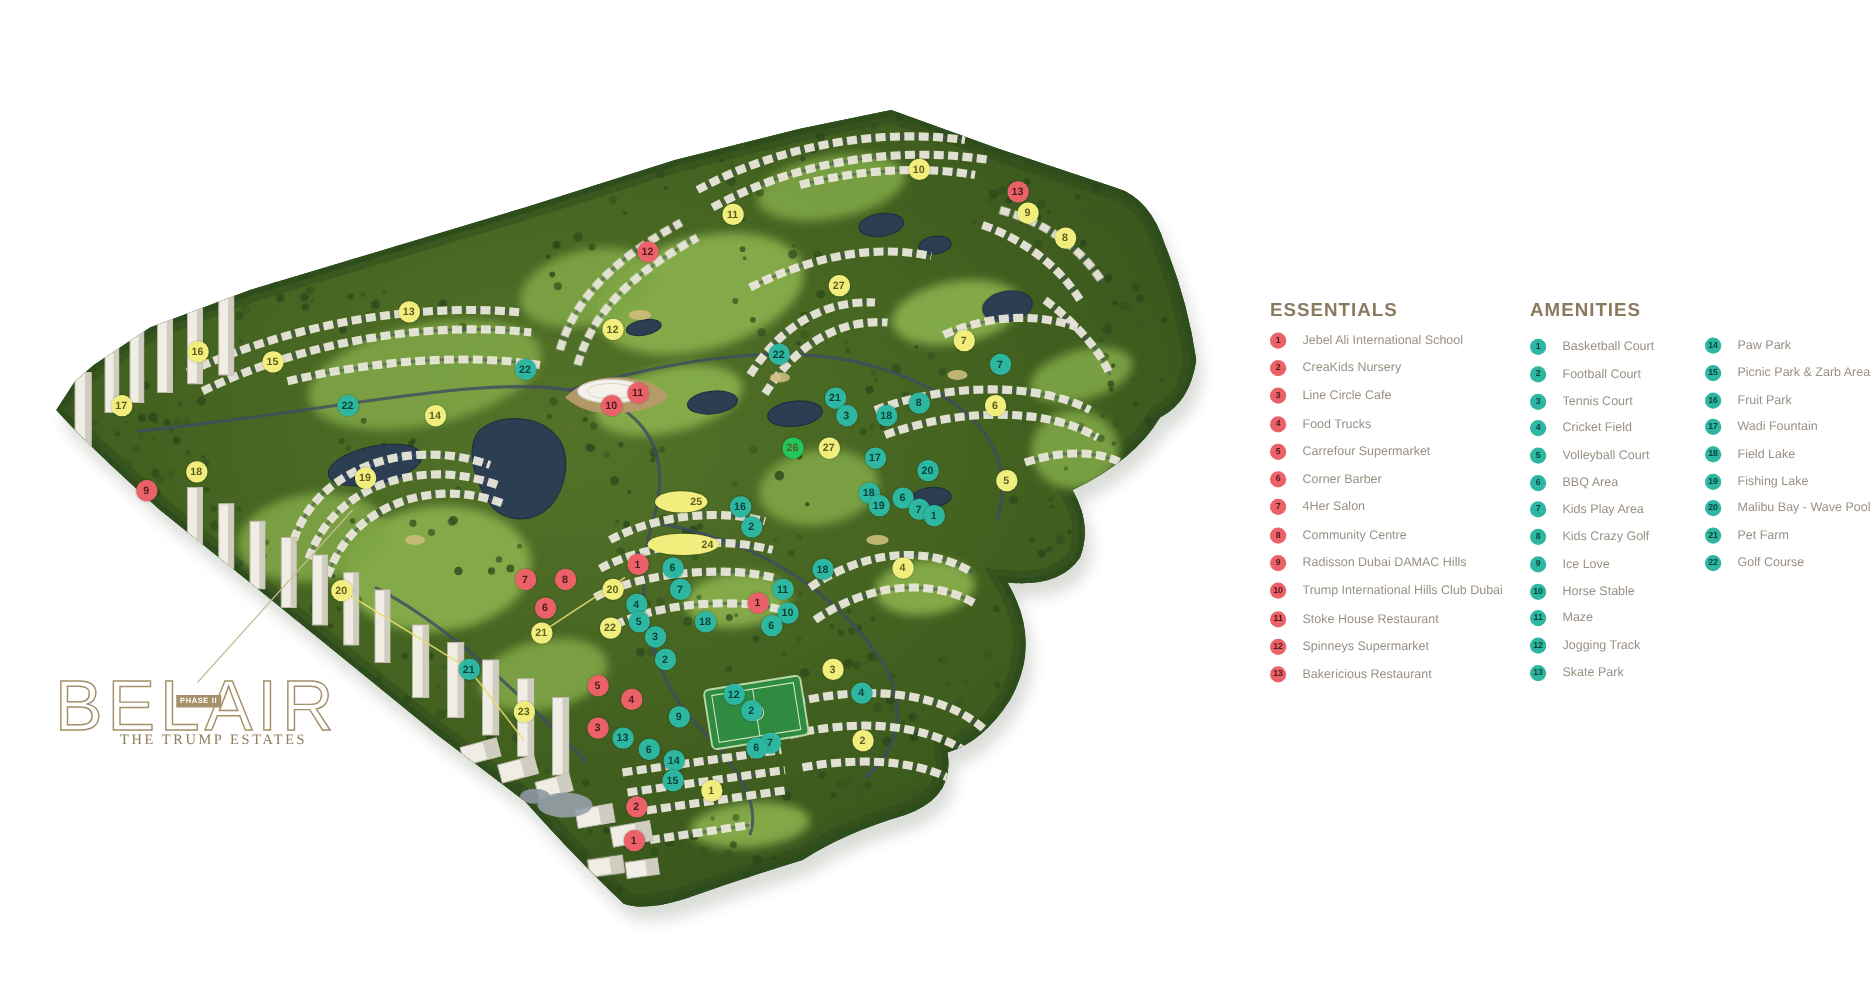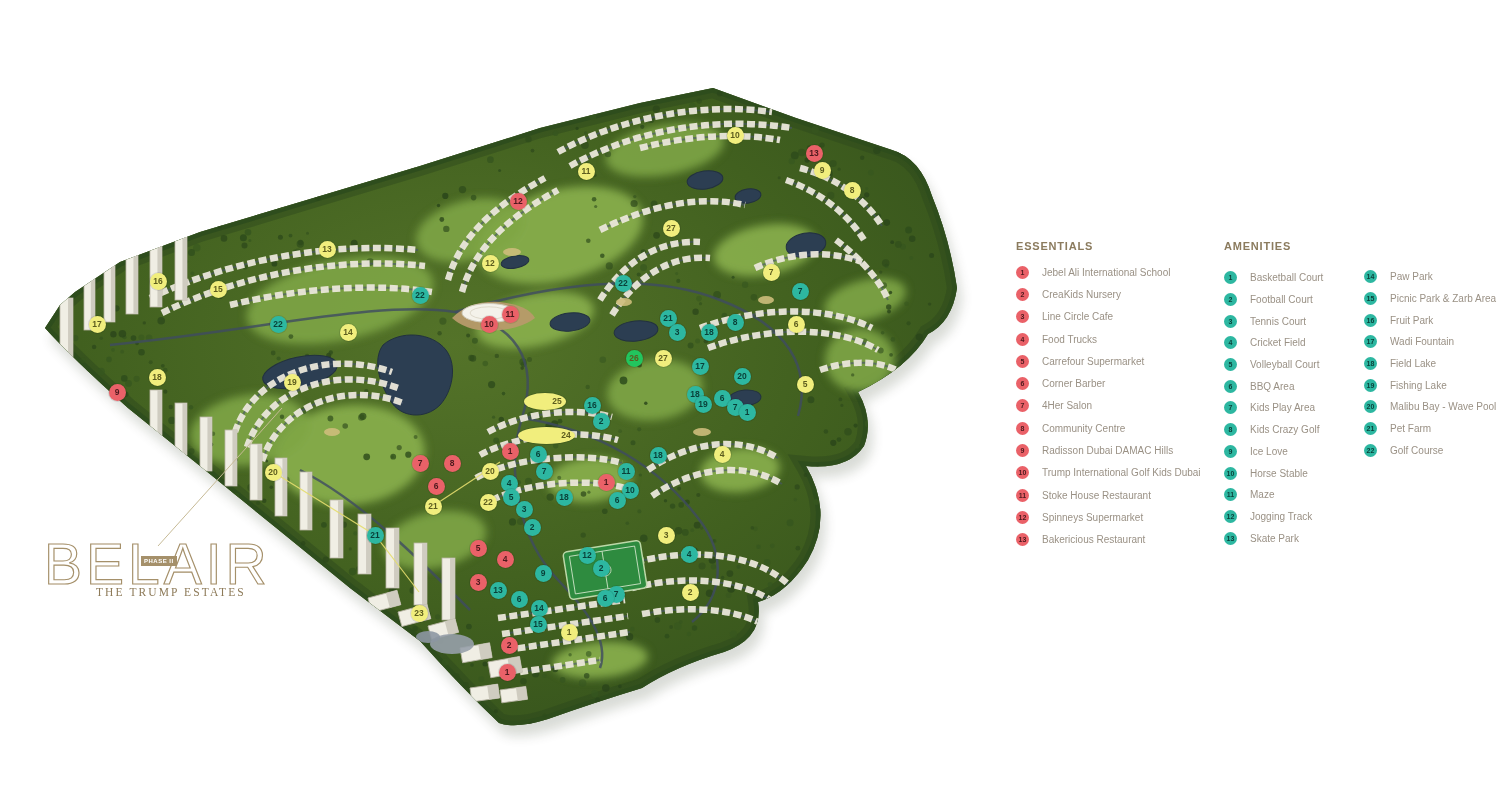--- a/index.html
+++ b/index.html
@@ -17,21 +17,21 @@
   #logo-svg{overflow:visible;}
   .logo-text{font-family:"Liberation Sans", sans-serif;font-size:57px;
              letter-spacing:4px;fill:none;stroke-width:1.15;}
   #logo-phase{position:absolute;left:103px;top:38px;color:#fff;
               font-size:6px;font-weight:bold;letter-spacing:.5px;
               padding:2px 3px;line-height:1;}
   #logo-sub{position:absolute;left:58px;top:68px;
             font-family:"Liberation Serif", serif;font-size:11.5px;
             letter-spacing:2.1px;white-space:nowrap;}
   
-  .legend-header{position:absolute;top:240px;font-size:11px;font-weight:bold;
+  .legend-header{position:absolute;top:240px;font-size:15px;font-weight:bold;
                  letter-spacing:.8px;color:#8b7b5e;z-index:6;}
   #ess-header{left:1016px;}
   #amen-header{left:1224px;}
   .legend-col{position:absolute;z-index:6;}
   #ess-col{left:1016px;top:261px;}
   #amen-col1{left:1224px;top:267px;}
   #amen-col2{left:1364px;top:266px;}
   .legend-row{display:flex;align-items:center;gap:13px;}
   #ess-col .legend-row{height:22.3px;}
   #amen-col1 .legend-row,#amen-col2 .legend-row{height:21.7px;}
@@ -716,21 +716,21 @@
       <div class="marker" style="left: 787.5px; top: 315.5px; background: rgb(241, 238, 125); color: rgb(92, 92, 30);">6</div>
       <div class="marker" style="left: 796.5px; top: 375.5px; background: rgb(241, 238, 125); color: rgb(92, 92, 30);">5</div>
       <div class="marker" style="left: 625.5px; top: 349.5px; background: #22c55e; color: rgb(92, 92, 30);">26</div>
       <div class="marker" style="left: 654.5px; top: 349.5px; background: rgb(241, 238, 125); color: rgb(92, 92, 30);">27</div>
       <div class="marker" style="left: 523.5px; top: 392.5px; background: rgb(241, 238, 125); color: rgb(92, 92, 30); padding-left: 25px;">25</div>
       <div class="marker" style="left: 517.5px; top: 426.5px; background: rgb(241, 238, 125); color: rgb(92, 92, 30); padding-left: 40px;">24</div>
       <div class="marker" style="left: 713.5px; top: 445.5px; background: rgb(241, 238, 125); color: rgb(92, 92, 30);">4</div>
       <div class="marker" style="left: 479.5px; top: 493.5px; background: rgb(241, 238, 125); color: rgb(92, 92, 30);">22</div>
       <div class="marker" style="left: 424.5px; top: 497.5px; background: rgb(241, 238, 125); color: rgb(92, 92, 30);">21</div>
       <div class="marker" style="left: 481.5px; top: 462.5px; background: rgb(241, 238, 125); color: rgb(92, 92, 30);">20</div>
-      <div class="marker" style="left: 410.5px; top: 605px; background: rgb(241, 238, 125); color: rgb(92, 92, 30);">23</div>
+      <div class="marker" style="left: 410.5px; top: 561px; background: rgb(241, 238, 125); color: rgb(92, 92, 30);">23</div>
       <div class="marker" style="left: 657.5px; top: 526.5px; background: rgb(241, 238, 125); color: rgb(92, 92, 30);">3</div>
       <div class="marker" style="left: 681.5px; top: 583.5px; background: rgb(241, 238, 125); color: rgb(92, 92, 30);">2</div>
       <div class="marker" style="left: 560.5px; top: 623.5px; background: rgb(241, 238, 125); color: rgb(92, 92, 30);">1</div>
       <div class="marker" style="left: 269.5px; top: 315.5px; background: rgb(45, 183, 161); color: rgb(9, 63, 56);">22</div>
       <div class="marker" style="left: 411.5px; top: 286.5px; background: rgb(45, 183, 161); color: rgb(9, 63, 56);">22</div>
       <div class="marker" style="left: 614.5px; top: 274.5px; background: rgb(45, 183, 161); color: rgb(9, 63, 56);">22</div>
       <div class="marker" style="left: 659.5px; top: 309.5px; background: rgb(45, 183, 161); color: rgb(9, 63, 56);">21</div>
       <div class="marker" style="left: 366.5px; top: 526.5px; background: rgb(45, 183, 161); color: rgb(9, 63, 56);">21</div>
       <div class="marker" style="left: 726.5px; top: 313.5px; background: rgb(45, 183, 161); color: rgb(9, 63, 56);">8</div>
       <div class="marker" style="left: 668.5px; top: 323.5px; background: rgb(45, 183, 161); color: rgb(9, 63, 56);">3</div>
@@ -826,21 +826,21 @@
     <div class="legend-row">
       <span class="badge" style="background: rgb(234, 97, 104); color: rgb(76, 25, 29);">8</span>
       <span class="lbl">Community Centre</span>
     </div>
     <div class="legend-row">
       <span class="badge" style="background: rgb(234, 97, 104); color: rgb(76, 25, 29);">9</span>
       <span class="lbl">Radisson Dubai DAMAC Hills</span>
     </div>
     <div class="legend-row">
       <span class="badge" style="background: rgb(234, 97, 104); color: rgb(76, 25, 29);">10</span>
-      <span class="lbl">Trump International Golf Kids Dubai</span>
+      <span class="lbl">Trump International Hills Club Dubai</span>
     </div>
     <div class="legend-row">
       <span class="badge" style="background: rgb(234, 97, 104); color: rgb(76, 25, 29);">11</span>
       <span class="lbl">Stoke House Restaurant</span>
     </div>
     <div class="legend-row">
       <span class="badge" style="background: rgb(234, 97, 104); color: rgb(76, 25, 29);">12</span>
       <span class="lbl">Spinneys Supermarket</span>
     </div>
     <div class="legend-row">

